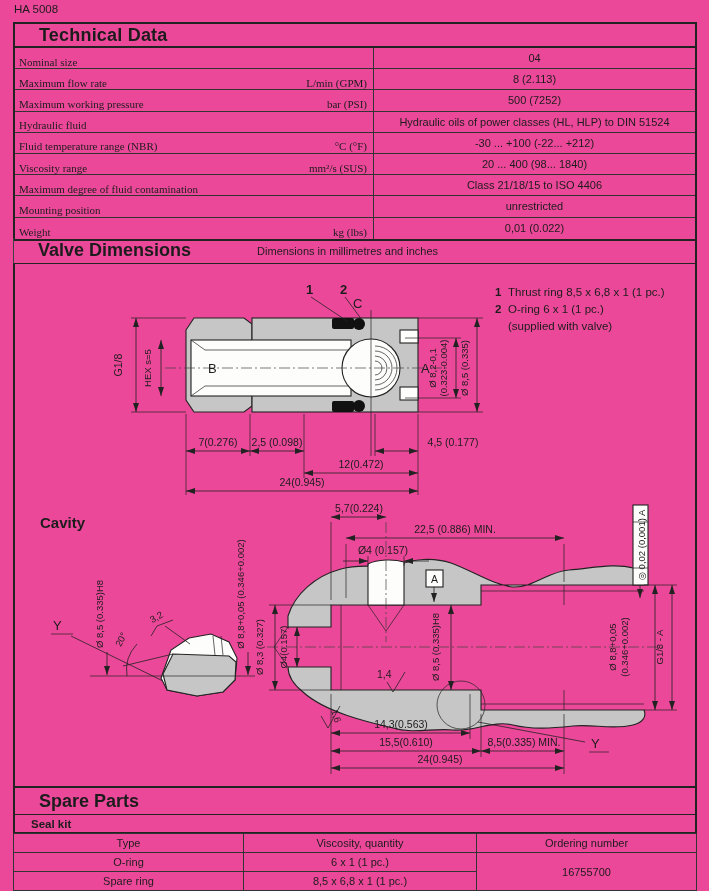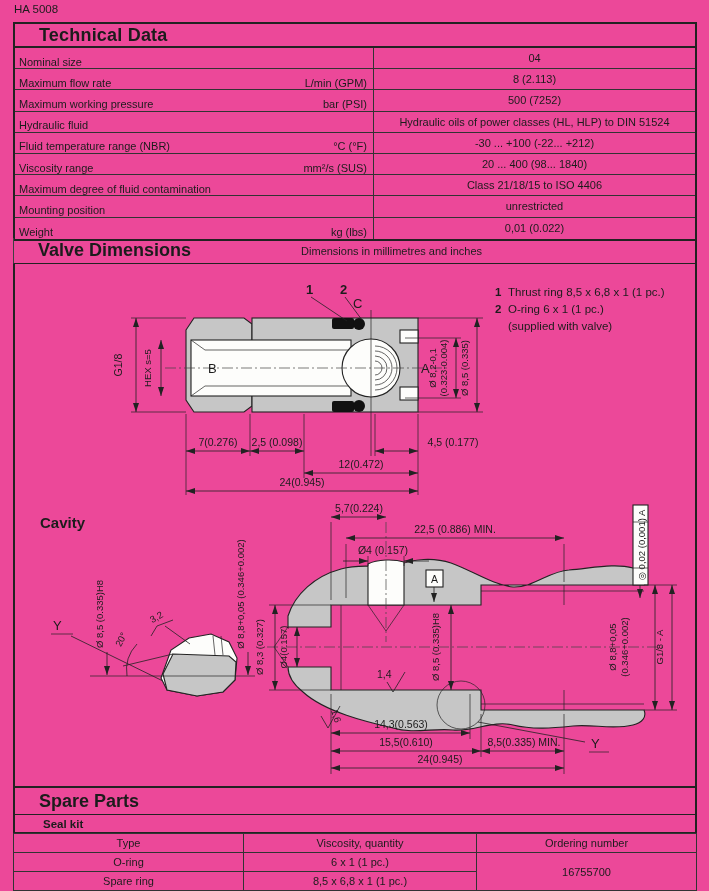--- a/index.html
+++ b/index.html
@@ -8,29 +8,29 @@
   .page { position:relative; width:709px; height:891px; background:#ec4899; overflow:hidden; }
 
   .doc-code { position:absolute; left:14px; top:3px; font-size:11.5px; }
 
   
   .tech-table { position:absolute; left:13px; top:22px; width:684px; border:2px solid #222; }
   .section-title-row { height:24px; border-bottom:2px solid #222; display:flex; align-items:center; }
   .section-title { font-size:18px; font-weight:bold; padding-left:24px; letter-spacing:0.2px; }
   .trow { display:flex; height:21.2px; border-bottom:1px solid #333; font-size:11px; }
   .trow:last-child { border-bottom:none; }
-  .tlabel { width:359px; border-right:1px solid #333; display:flex; justify-content:space-between; align-items:center; padding:7px 6px 0 4px; }
+  .tlabel { width:359px; border-right:1px solid #333; display:flex; justify-content:space-between; align-items:center; padding:7px 6px 0 4px;font-family:Liberation Serif, serif; }
   .tvalue { flex:1; display:flex; justify-content:center; align-items:center; text-align:center; }
 
   
   .valve-header { position:absolute; left:13px; top:238px; width:684px; height:26px;
     border-left:1px solid #404040; border-right:2px solid #222; border-bottom:1.5px solid #222;
     display:flex; align-items:center; }
   .valve-title { font-size:18px; font-weight:bold; padding-left:24px; }
-  .valve-subtitle { font-size:11px; margin-left:110px; }
+  .valve-subtitle { font-size:11px; margin-left:66px; }
 
   
   .drawing-area { position:absolute; left:13px; top:264px; width:684px; height:522px;
     border-left:2px solid #222; border-right:2px solid #222; }
   .notes { position:absolute; left:480px; top:20px; font-size:11.5px; line-height:17px; }
   .note-line { display:flex; }
   .note-num { font-weight:bold; width:13px; }
   .note-extra { padding-left:13px; }
   .cavity-title { position:absolute; left:25px; top:250px; font-size:15px; font-weight:bold; }
   svg text { font-family:"Liberation Sans","DejaVu Sans",sans-serif; fill:#1c1c1c; }
@@ -44,21 +44,21 @@
   .grayfill { fill:#c6c6c6; stroke:#222; stroke-width:1.1; }
   .whitefill { fill:#fdfdfb; stroke:#222; stroke-width:1.1; }
 
   
   .spare-title-row { position:absolute; left:13px; top:786px; width:684px; height:29px;
     border:2px solid #222; border-bottom:1px solid #222; display:flex; align-items:center; }
   .spare-title { font-size:18px; font-weight:bold; padding-left:24px; }
   .seal-row { position:absolute; left:13px; top:815px; width:684px; height:18px;
     border-left:2px solid #222; border-right:2px solid #222; border-bottom:1.5px solid #222;
     display:flex; align-items:center; }
-  .seal-title { font-size:11.5px; font-weight:bold; padding-left:28px; }
+  .seal-title { font-size:11.5px; font-weight:bold; padding-left:16px; }
   .spare-table { position:absolute; left:13px; top:833px; width:684px; border-collapse:collapse; font-size:11px; }
   .spare-table td { border:1px solid #333; text-align:center; height:19px;margin-top:16px; }
   .spare-table .c1 { width:230px; }
   .spare-table .c2 { width:233px; }
 </style>
 </head>
 <body>
 
 <div class="page">
 

